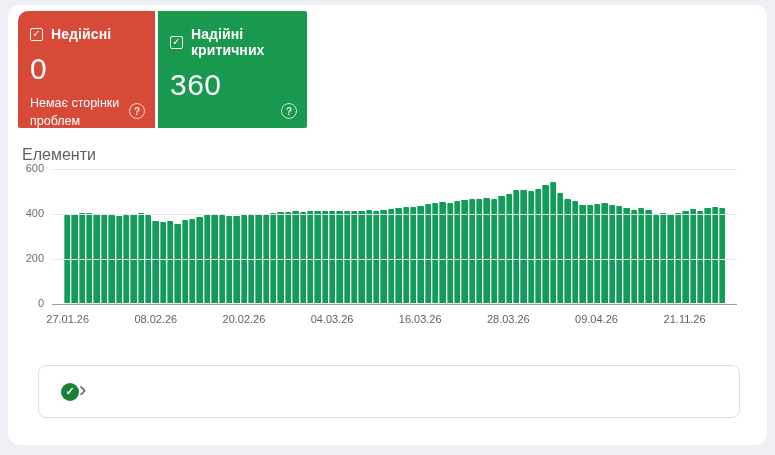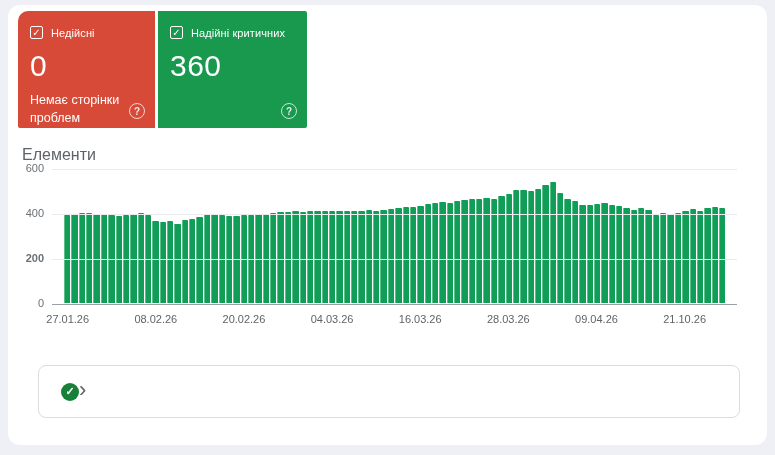--- a/index.html
+++ b/index.html
@@ -17,21 +17,21 @@
   
   .metric { position:absolute; top:6px; height:117px; color:#fff; padding:15px 12px 12px 12px; cursor:pointer; }
   .metric-red { left:10px; width:137px; border-radius:10px 0 0 2px; }
   .metric-green { left:150px; width:149px; border-radius:0 2px 2px 0; }
   .metric-head { display:flex; align-items:center; gap:8px; }
   .cbx {
     width:13px; height:13px; border:1.6px solid #fff; border-radius:2px;
     display:flex; align-items:center; justify-content:center;
     font-size:10px; line-height:1; color:#fff; flex:0 0 auto;
   }
-  .metric-label { font-size:11px; font-weight:400; letter-spacing:.1px; }
+  .metric-label { font-size:14px; font-weight:700; letter-spacing:.1px; }
   .metric-value { font-size:30px; font-weight:400; margin-top:10px; letter-spacing:.5px; }
   .metric-sub { font-size:12.5px; line-height:1.4; margin-top:9px; max-width:108px; }
   .help {
     position:absolute; right:10px; bottom:9px; width:16px; height:16px;
     border:1.4px solid rgba(255,255,255,.75); border-radius:50%;
     color:rgba(255,255,255,.85); font-size:10px; font-weight:700;
     display:flex; align-items:center; justify-content:center; cursor:pointer;
   }
 
   
@@ -87,21 +87,21 @@
         <span class="cbx">✓</span>
         <span class="metric-label">Надійні критичних</span>
       </div>
       <div class="metric-value">360</div>
       <div class="help">?</div>
     </div>
 
     <div class="ylabel">Елементи</div>
     <div class="y-axis">
         <div class="ytick" style="top: calc(100% - 7px);">0</div>
-        <div class="ytick" style="top: calc(66.6667% - 7px); font-weight: bold;">200</div>
+        <div class="ytick" style="top: calc(66.6667% - 7px);">200</div>
         <div class="ytick" style="top: calc(33.3333% - 7px);">400</div>
         <div class="ytick" style="top: calc(0% - 7px); padding-left: 45px;">600</div>
       </div>
     <div class="plot">
       <div class="bars">
           <div class="bar" title="395" style="height: 65.8333%; background: rgb(15, 157, 88);"></div>
           <div class="bar" title="400" style="height: 66.6667%; background: rgb(15, 157, 88);"></div>
           <div class="bar" title="402" style="height: 67%; background: rgb(15, 157, 88);"></div>
           <div class="bar" title="401" style="height: 66.8333%; background: rgb(15, 157, 88);"></div>
           <div class="bar" title="400" style="height: 66.6667%; background: rgb(15, 157, 88);"></div>
@@ -197,21 +197,21 @@
         <div class="gridline" style="top: 0%;"></div>
       </div>
     <div class="xlabels">
         <div class="xtick" style="left: 0.555556%;">27.01.26</div>
         <div class="xtick" style="left: 13.8889%;">08.02.26</div>
         <div class="xtick" style="left: 27.2222%;">20.02.26</div>
         <div class="xtick" style="left: 40.5556%;">04.03.26</div>
         <div class="xtick" style="left: 53.8889%;">16.03.26</div>
         <div class="xtick" style="left: 67.2222%;">28.03.26</div>
         <div class="xtick" style="left: 80.5556%;">09.04.26</div>
-        <div class="xtick" style="left: 93.8889%;">21.10.26</div>
+        <div class="xtick" style="left: 93.8889%;">21.11.26</div>
       </div>
 
     <div class="cta">
       <span class="check-circle">✓</span>
       <span class="chevron">›</span>
     </div>
 
   </div>
 </div>
 

